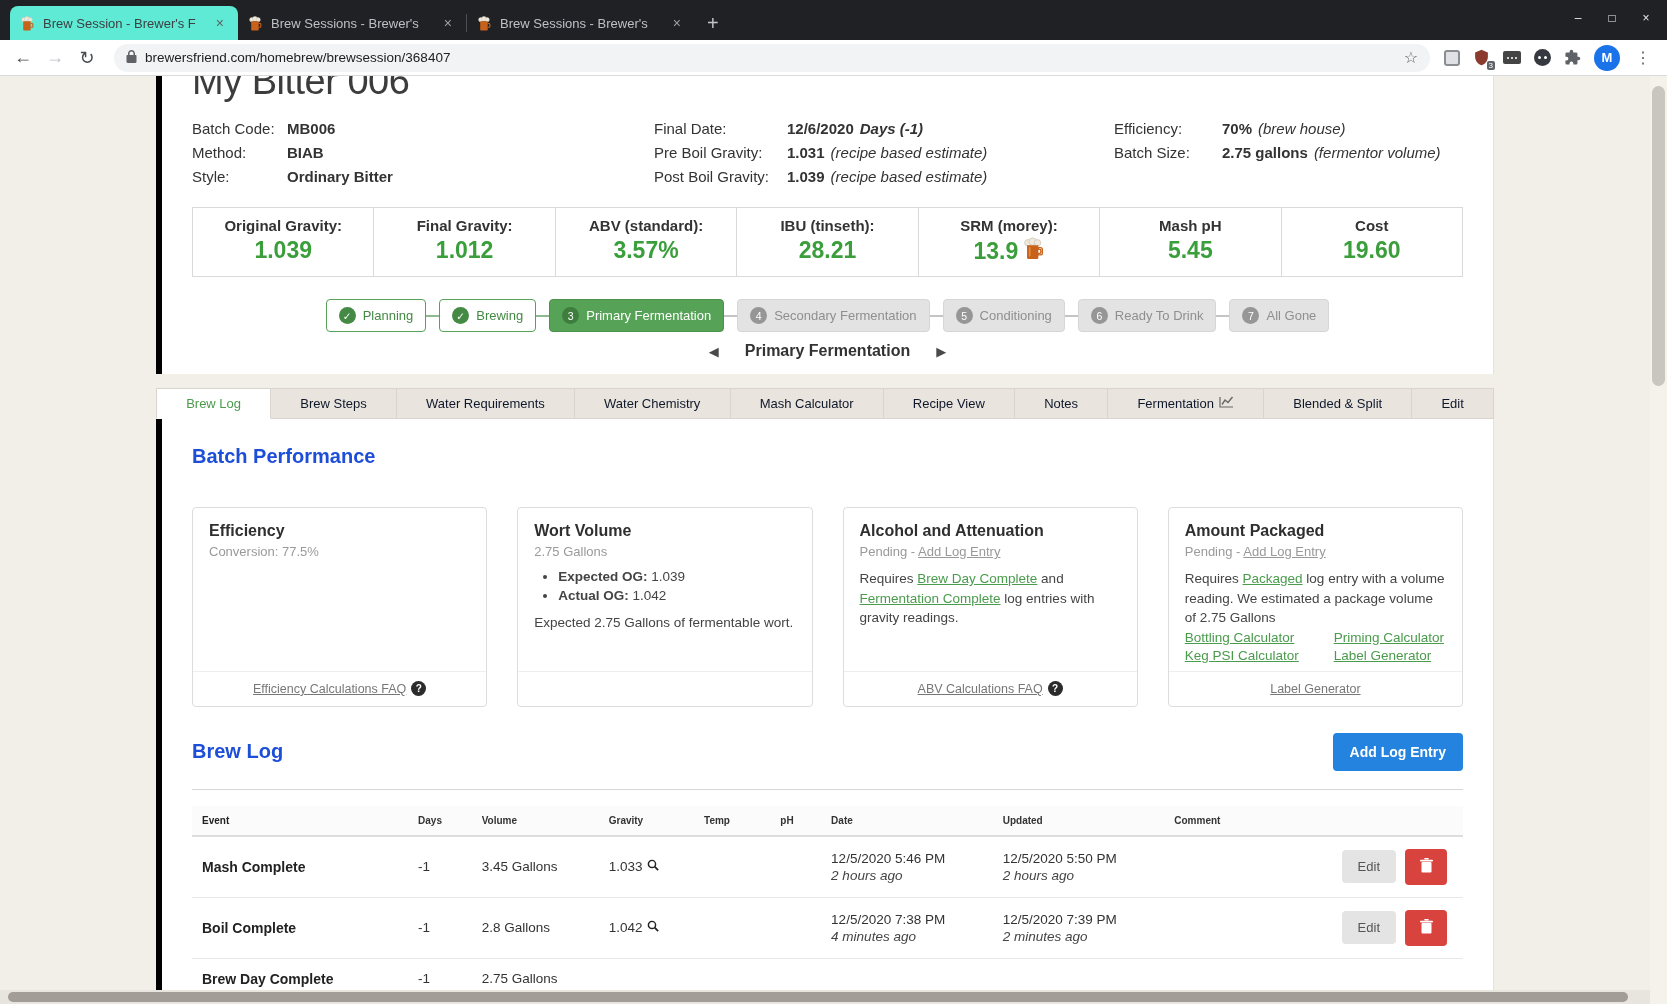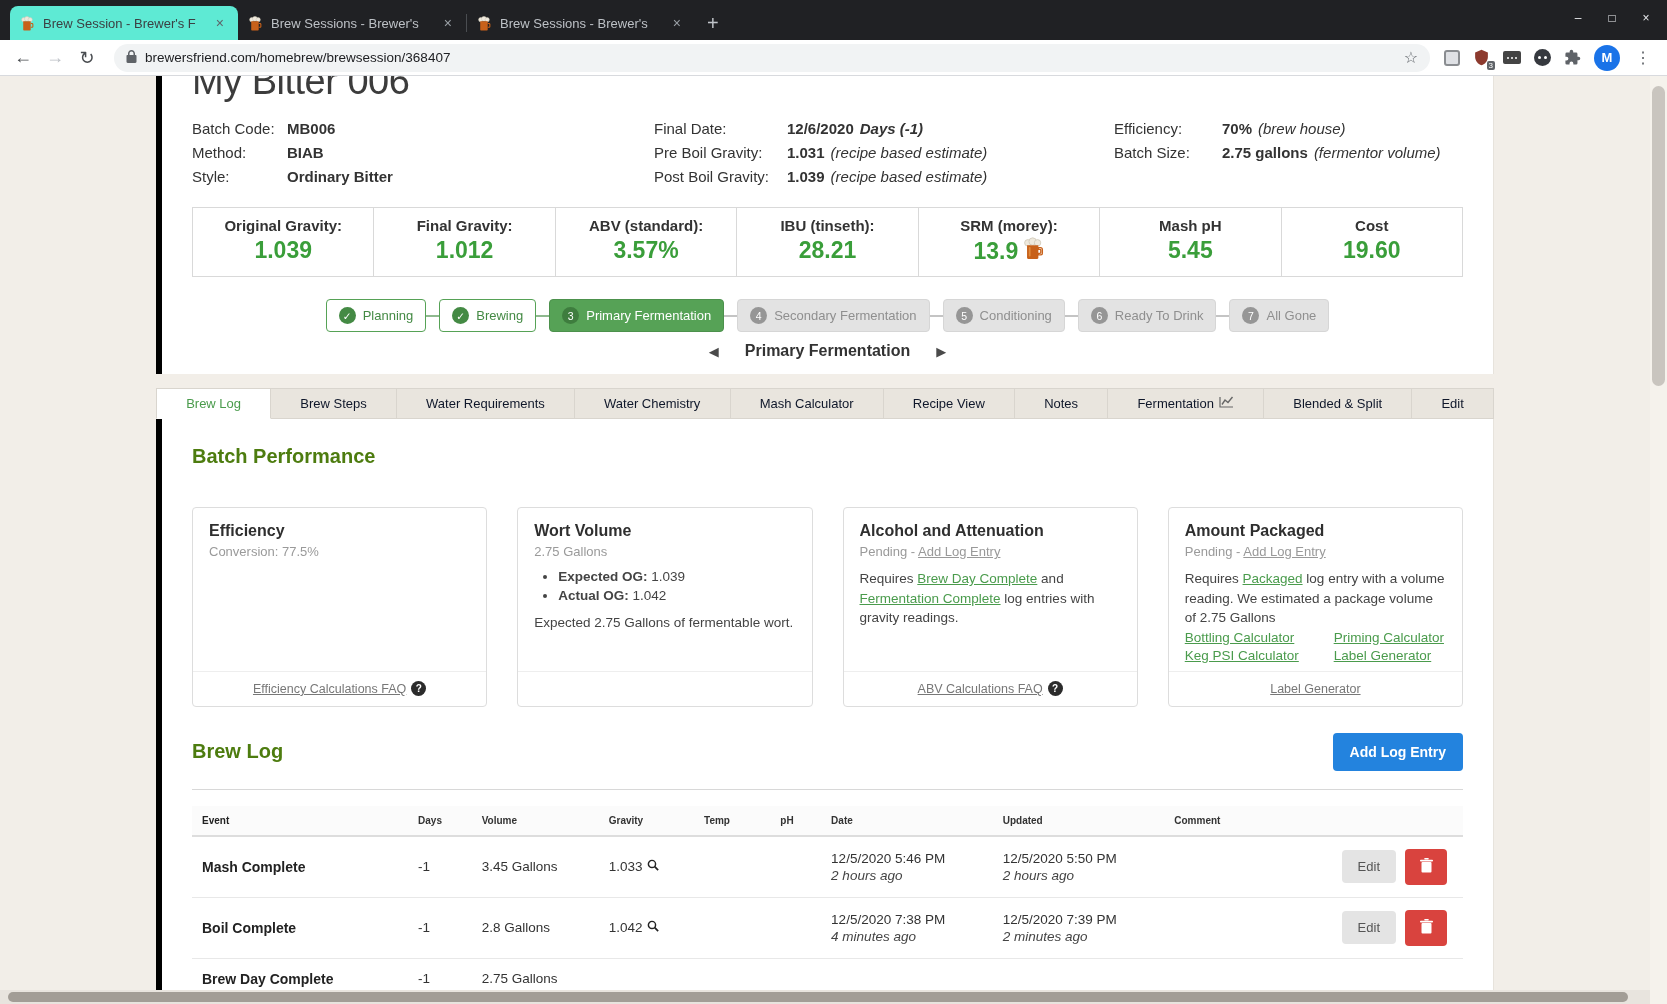--- a/index.html
+++ b/index.html
@@ -90,21 +90,21 @@
   .stage-current { font-size:16px; font-weight:bold; color:#333; }
 
   .tabgap { height:14px; }
   .navtabs { display:flex; margin:0 156px; width:1338px; border-bottom:1px solid #d9d5ce; }
   .navtab { flex:1 1 auto; text-align:center; font-size:13px; color:#0f172a; padding:7px 10px;
             background:#e9e5de; border-right:1px solid #d9d5ce; border-top:1px solid #d9d5ce;
             white-space:nowrap; display:flex; align-items:center; justify-content:center; gap:5px; }
   .navtab:first-child { border-left:1px solid #d9d5ce; }
   .navtab.active { background:#fff; color:#4a9b4c; border-bottom:1px solid #fff; margin-bottom:-1px; }
 
-  h2.section-heading { font-size:20px; font-weight:bold; color:#4d7c0f; margin:0; }
+  h2.section-heading { font-size:20px; font-weight:bold; color:#1d4ed8; margin:0; }
 
   .cards { display:flex; gap:30px; margin-top:39px; }
   .card { flex:1; border:1px solid #ddd; border-radius:4px; display:flex; flex-direction:column;
           min-height:186px; }
   .card-body { padding:14px 16px 8px; flex:1; }
   .card-title { font-size:16px; font-weight:bold; color:#2f2f2f; }
   .card-sub { font-size:13px; color:#9a9a9a; margin-top:4px; }
   .card ul { margin:10px 0 6px; padding-left:24px; font-size:13.5px; color:#444; }
   .card li { margin-bottom:4px; }
   .card-text { font-size:13.5px; color:#444; margin-top:10px; line-height:1.45; }

